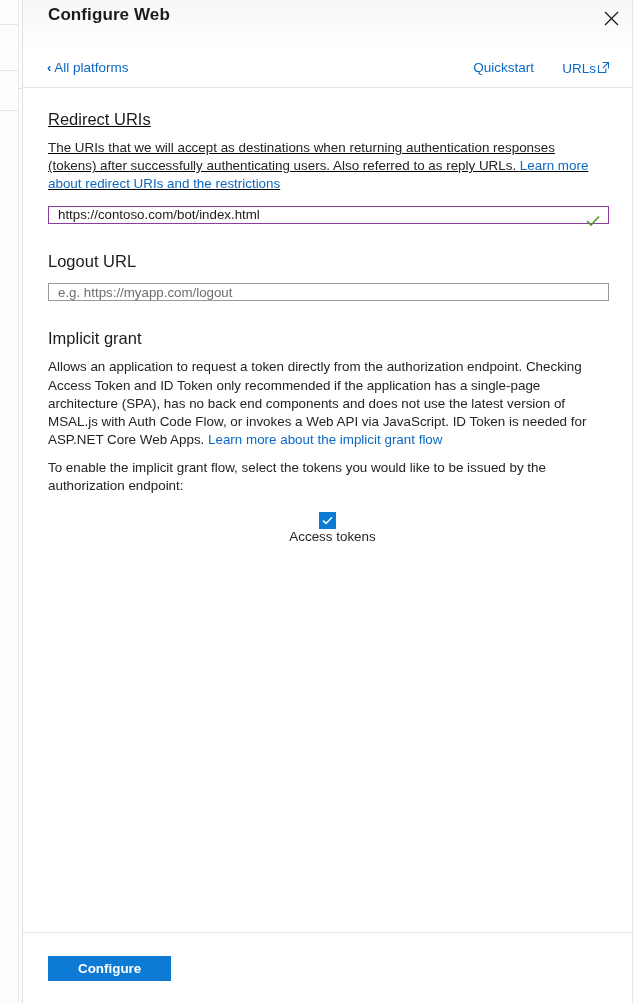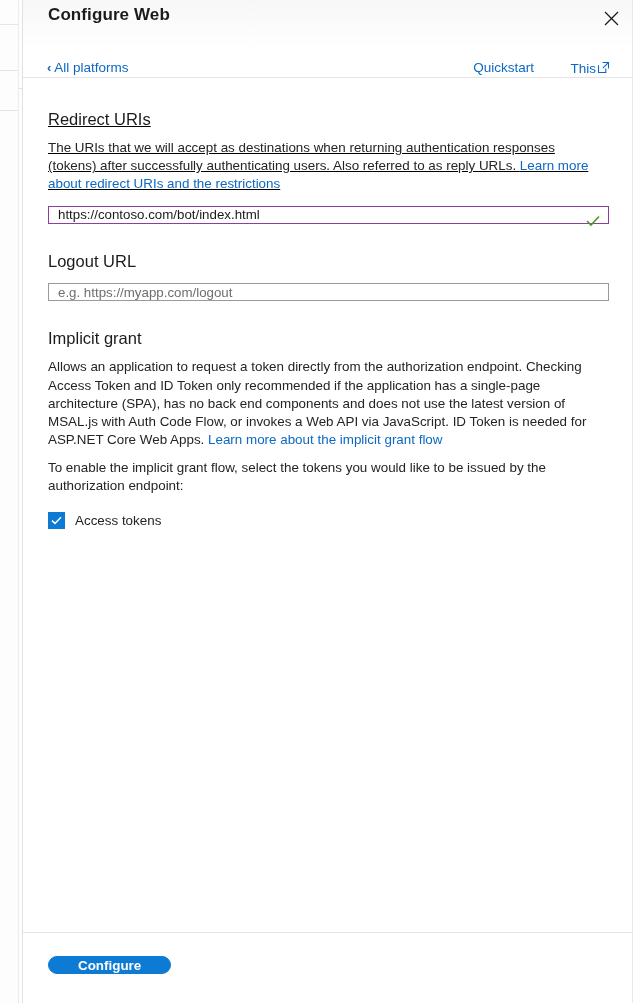--- a/index.html
+++ b/index.html
@@ -49,21 +49,21 @@
     width: 611px;
     height: 1003px;
     background: #ffffff;
     border-left: 1px solid #e1e1e1;
     border-right: 1px solid #e8e8e8;
   }
 
   
   #panel-header {
     position: relative;
-    height: 78px;
+    height: 88px;
     background: linear-gradient(to bottom, #f7f7f7 0%, #ffffff 62%);
     border-bottom: 1px solid #e4e4e4;
   }
   #blade-title {
     position: absolute;
     left: 25px;
     top: 5px;
     font-size: 17px;
     font-weight: bold;
     color: #1b1b1b;
@@ -182,20 +182,21 @@
     pointer-events: none;
   }
 
   #implicit-grant-instructions { }
 
   .checkbox-row {
     display: flex;
     align-items: center;
     margin-top: 12px;
     cursor: pointer;
+    flex-direction: column;
   }
   .checkbox-row:first-of-type { margin-top: 17px; }
   .cb {
     width: 17px;
     height: 17px;
     background: #0d7ad4;
     border: 1px solid #0d7ad4;
     display: flex;
     align-items: center;
     justify-content: center;
@@ -214,22 +215,22 @@
     left: 0; right: 0;
     bottom: 0;
     height: 71px;
     background: #ffffff;
     border-top: 1px solid #e4e4e4;
     padding: 23px 0 0 25px;
   }
   .btn {
     font-family: "Liberation Sans", sans-serif;
     font-size: 13.4px;
-    height: 18px;
-    border-radius: 12px;
+    height: 25px;
+    border-radius: 0;
     cursor: pointer;
     padding: 0 29px;
     vertical-align: top;
   }
   #configure-button {
     background: #0d7ad4;
     border: 1px solid #0d7ad4;
     color: #ffffff;
     font-weight: bold;
     min-width: 107px;
@@ -270,21 +271,21 @@
 
     <div id="header-links">
       <a id="back-link" class="lnk">
         <span id="back-chevron">‹</span>
         <span>All platforms</span>
       </a>
 
       <a id="quickstart-link" class="lnk">Quickstart</a>
 
       <a id="docs-link" class="lnk">
-        <span>This</span>
+        <span>URLs</span>
         <span id="external-link-icon">
           <svg width="13" height="13" viewBox="0 0 13 13">
             <path d="M1.5 4.2 V11.5 H8.8 V7.6" fill="none" stroke="#0c68c4" stroke-width="1.1"></path>
             <path d="M5.6 1.5 H11.5 V7.4" fill="none" stroke="#0c68c4" stroke-width="1.1"></path>
             <line x1="5.9" y1="7.1" x2="11.3" y2="1.7" stroke="#0c68c4" stroke-width="1.1"></line>
           </svg>
         </span>
       </a>
     </div>
   </div>

